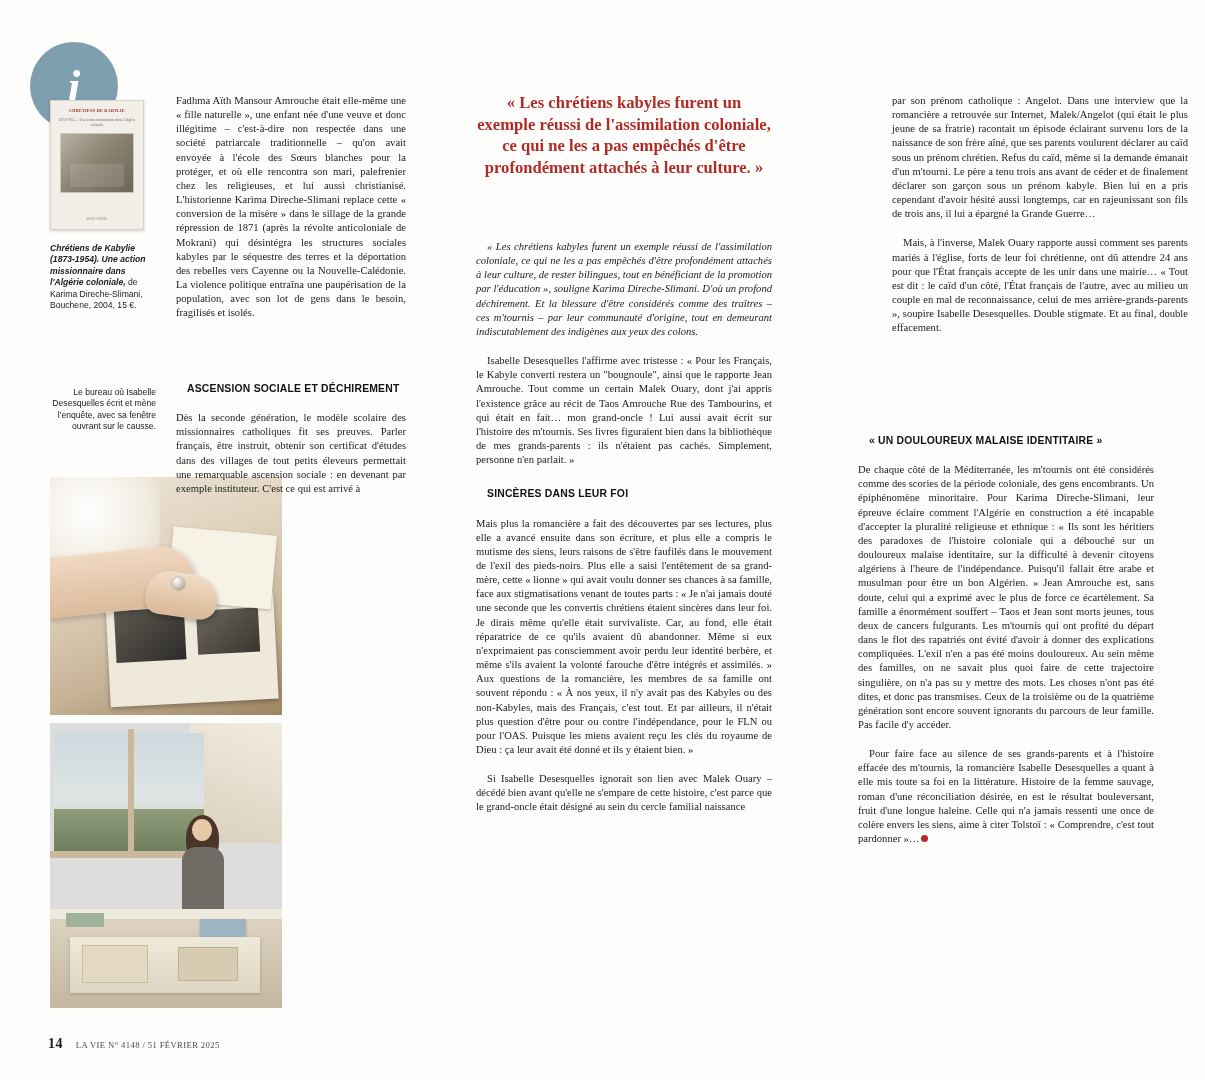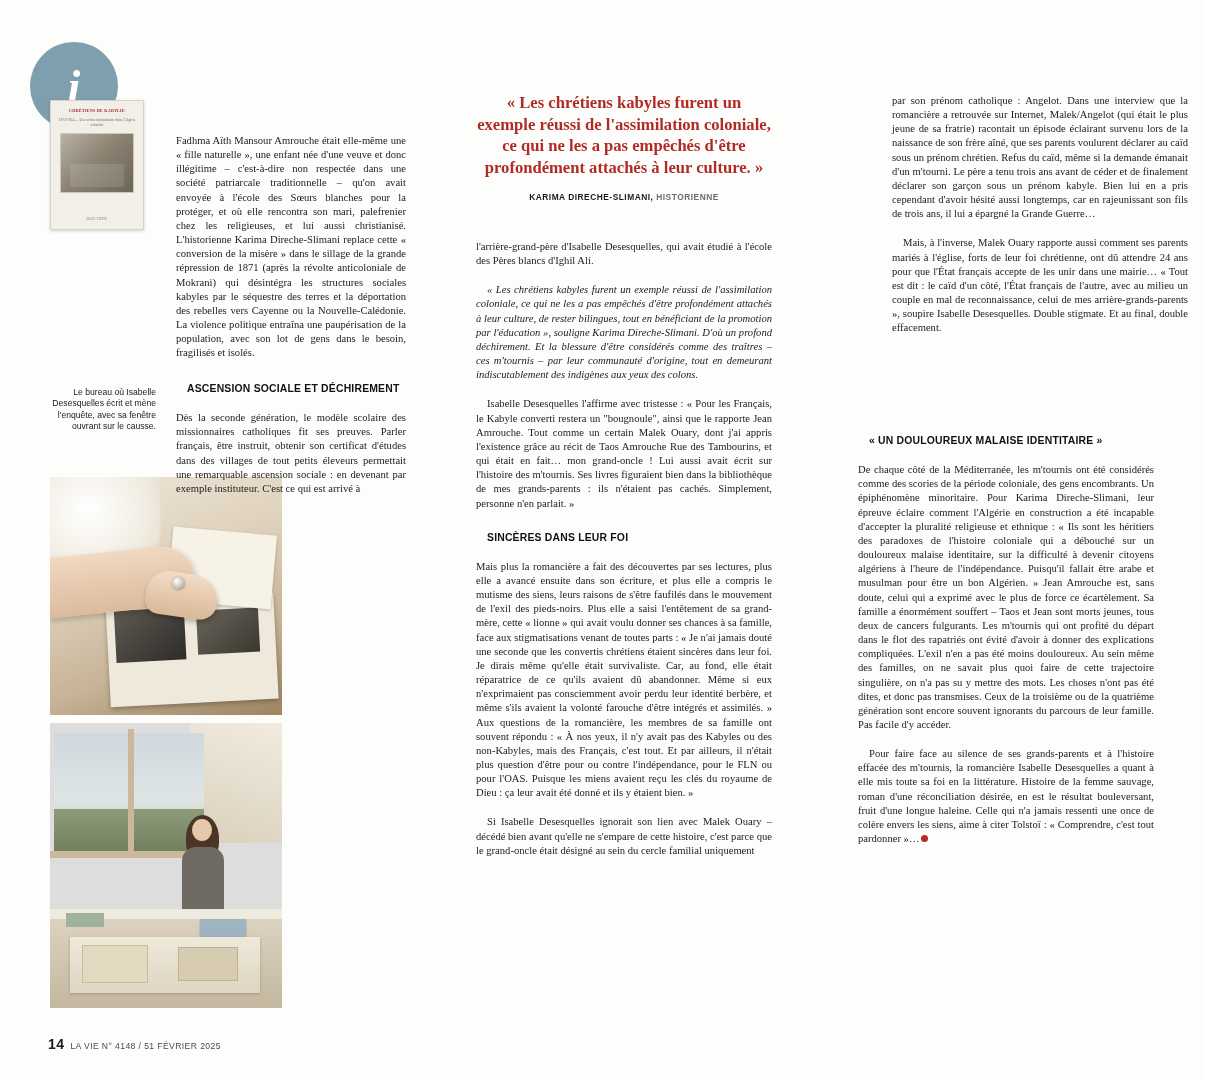--- a/index.html
+++ b/index.html
@@ -327,21 +327,21 @@
     font-size: 10.6px;
     line-height: 14.15px;
     text-align: justify;
     color: #1b1b1b;
     hyphens: auto;
   }
   .col p { margin: 0; text-indent: 11px; }
   .col p.noind { text-indent: 0; }
   .col p + p { margin-top: 15px; }
 
-  .col-1 { left: 176px; top: 94px;  width: 230px; margin-top: 40px; }
+  .col-1 { left: 176px; top: 94px;  width: 230px; }
   .col-1b{ left: 176px; top: 382px; width: 230px; }
   .col-2 { left: 476px; top: 240px; width: 296px; }
   .col-3 { left: 892px; top: 94px;  width: 296px; }
   .col-3b{ left: 858px; top: 434px; width: 296px; }
 
   .subhead {
     font-family: "Liberation Sans", sans-serif;
     font-weight: bold;
     font-size: 10.4px;
     letter-spacing: 0.2px;
@@ -396,27 +396,27 @@
     border-radius: 50%;
     background: #b02b26;
     vertical-align: 0px;
     margin-left: 2px;
   }
 
   .footer {
     position: absolute;
     left: 48px;
     top: 1036px;
-    font-family: Liberation Sans, sans-serif;
+    font-family: Liberation Serif, serif;
     font-size: 8.6px;
     letter-spacing: 0.4px;
     color: #4a4a4a;
     display: flex;
     align-items: baseline;
-    gap: 6px;
+    gap: 13px;
   }
   .footer .pagenum {
     font-size: 14px;
     font-weight: bold;
     color: #1b1b1b;
   }
 </style>
 </head>
 <body>
 
@@ -426,20 +426,23 @@
     <div class="glyph">i</div>
   </div>
 
   <div class="book-cover">
     <div class="bc-title">CHRÉTIENS DE KABYLIE</div>
     <div class="bc-sub">1873-1954 — Une action missionnaire dans l'Algérie coloniale</div>
     <div class="bc-photo"></div>
     <div class="bc-foot">BOUCHENE</div>
   </div>
 
+  <div class="caption-book">
+    <span class="ital">Chrétiens de Kabylie (1873-1954). Une action missionnaire dans l'Algérie coloniale,</span><span> de Karima Direche-Slimani, Bouchene, 2004, 15 €.</span>
+  </div>
 
   <div class="caption-photo">Le bureau où Isabelle Desesquelles écrit et mène l'enquête, avec sa fenêtre ouvrant sur le causse.</div>
 
   <div class="photo photo-1">
     <div class="ph1-bg"></div>
     <div class="ph1-window"></div>
     <div class="ph1-table"></div>
     <div class="ph1-album"></div>
     <div class="ph1-paper"></div>
     <div class="ph1-arm"></div>
@@ -470,32 +473,28 @@
     <p class="noind">Fadhma Aïth Mansour Amrouche était elle-même une « fille naturelle », une enfant née d'une veuve et donc illégitime – c'est-à-dire non respectée dans une société patriarcale traditionnelle – qu'on avait envoyée à l'école des Sœurs blanches pour la protéger, et où elle rencontra son mari, palefrenier chez les religieuses, et lui aussi christianisé. L'historienne Karima Direche-Slimani replace cette « conversion de la misère » dans le sillage de la grande répression de 1871 (après la révolte anticoloniale de Mokrani) qui désintégra les structures sociales kabyles par le séquestre des terres et la déportation des rebelles vers Cayenne ou la Nouvelle-Calédonie. La violence politique entraîna une paupérisation de la population, avec son lot de gens dans le besoin, fragilisés et isolés.</p>
   </div>
 
   <div class="col col-1b">
     <p class="subhead">ASCENSION SOCIALE ET DÉCHIREMENT</p>
     <p class="noind">Dès la seconde génération, le modèle scolaire des missionnaires catholiques fit ses preuves. Parler français, être instruit, obtenir son certificat d'études dans des villages de tout petits éleveurs permettait une remarquable ascension sociale : en devenant par exemple instituteur. C'est ce qui est arrivé à</p>
   </div>
 
   <div class="pull">
     <div>« Les chrétiens kabyles furent un exemple réussi de l'assimilation coloniale, ce qui ne les a pas empêchés d'être profondément attachés à leur culture. »</div>
-    <div class="attrib">
-      <span class="name">KARIMA DIRECHE-SLIMANI,</span><span> HISTORIENNE</span>
-    </div>
   </div>
 
   <div class="col col-2">
-    <p class="noind">l'arrière-grand-père d'Isabelle Desesquelles, qui avait étudié à l'école des Pères blancs d'Ighil Ali.</p>
     <p class="ital">« Les chrétiens kabyles furent un exemple réussi de l'assimilation coloniale, ce qui ne les a pas empêchés d'être profondément attachés à leur culture, de rester bilingues, tout en bénéficiant de la promotion par l'éducation », souligne Karima Direche-Slimani. D'où un profond déchirement. Et la blessure d'être considérés comme des traîtres – ces m'tournis – par leur communauté d'origine, tout en demeurant indiscutablement des indigènes aux yeux des colons.</p>
     <p>Isabelle Desesquelles l'affirme avec tristesse : « Pour les Français, le Kabyle converti restera un "bougnoule", ainsi que le rapporte Jean Amrouche. Tout comme un certain Malek Ouary, dont j'ai appris l'existence grâce au récit de Taos Amrouche Rue des Tambourins, et qui était en fait… mon grand-oncle ! Lui aussi avait écrit sur l'histoire des m'tournis. Ses livres figuraient bien dans la bibliothèque de mes grands-parents : ils n'étaient pas cachés. Simplement, personne n'en parlait. »</p>
     <p class="subhead" style="margin-top:20px">SINCÈRES DANS LEUR FOI</p>
     <p class="noind">Mais plus la romancière a fait des découvertes par ses lectures, plus elle a avancé ensuite dans son écriture, et plus elle a compris le mutisme des siens, leurs raisons de s'être faufilés dans le mouvement de l'exil des pieds-noirs. Plus elle a saisi l'entêtement de sa grand-mère, cette « lionne » qui avait voulu donner ses chances à sa famille, face aux stigmatisations venant de toutes parts : « Je n'ai jamais douté une seconde que les convertis chrétiens étaient sincères dans leur foi. Je dirais même qu'elle était survivaliste. Car, au fond, elle était réparatrice de ce qu'ils avaient dû abandonner. Même si eux n'exprimaient pas consciemment avoir perdu leur identité berbère, et même s'ils avaient la volonté farouche d'être intégrés et assimilés. » Aux questions de la romancière, les membres de sa famille ont souvent répondu : « À nos yeux, il n'y avait pas des Kabyles ou des non-Kabyles, mais des Français, c'est tout. Et par ailleurs, il n'était plus question d'être pour ou contre l'indépendance, pour le FLN ou pour l'OAS. Puisque les miens avaient reçu les clés du royaume de Dieu : ça leur avait été donné et ils y étaient bien. »</p>
-    <p>Si Isabelle Desesquelles ignorait son lien avec Malek Ouary – décédé bien avant qu'elle ne s'empare de cette histoire, c'est parce que le grand-oncle était désigné au sein du cercle familial uniquement</p>
+    <p>Si Isabelle Desesquelles ignorait son lien avec Malek Ouary – décédé bien avant qu'elle ne s'empare de cette histoire, c'est parce que le grand-oncle était désigné au sein du cercle familial naissance</p>
   </div>
 
   <div class="col col-3">
     <p class="noind">par son prénom catholique : Angelot. Dans une interview que la romancière a retrouvée sur Internet, Malek/Angelot (qui était le plus jeune de sa fratrie) racontait un épisode éclairant survenu lors de la naissance de son frère aîné, que ses parents voulurent déclarer au caïd sous un prénom chrétien. Refus du caïd, même si la demande émanait d'un m'tourni. Le père a tenu trois ans avant de céder et de finalement déclarer son garçon sous un prénom kabyle. Bien lui en a pris cependant d'avoir hésité aussi longtemps, car en rajeunissant son fils de trois ans, il lui a épargné la Grande Guerre…</p>
     <p>Mais, à l'inverse, Malek Ouary rapporte aussi comment ses parents mariés à l'église, forts de leur foi chrétienne, ont dû attendre 24 ans pour que l'État français accepte de les unir dans une mairie… « Tout est dit : le caïd d'un côté, l'État français de l'autre, avec au milieu un couple en mal de reconnaissance, celui de mes arrière-grands-parents », soupire Isabelle Desesquelles. Double stigmate. Et au final, double effacement.</p>
   </div>
 
   <div class="col col-3b">
     <p class="subhead">« UN DOULOUREUX MALAISE IDENTITAIRE »</p>
     <p class="noind">De chaque côté de la Méditerranée, les m'tournis ont été considérés comme des scories de la période coloniale, des gens encombrants. Un épiphénomène minoritaire. Pour Karima Direche-Slimani, leur épreuve éclaire comment l'Algérie en construction a été incapable d'accepter la pluralité religieuse et ethnique : « Ils sont les héritiers des paradoxes de l'histoire coloniale qui a débouché sur un douloureux malaise identitaire, sur la difficulté à devenir citoyens algériens à l'heure de l'indépendance. Puisqu'il fallait être arabe et musulman pour être un bon Algérien. » Jean Amrouche est, sans doute, celui qui a exprimé avec le plus de force ce écartèlement. Sa famille a énormément souffert – Taos et Jean sont morts jeunes, tous deux de cancers fulgurants. Les m'tournis qui ont profité du départ dans le flot des rapatriés ont évité d'avoir à donner des explications compliquées. L'exil n'en a pas été moins douloureux. Au sein même des familles, on ne savait plus quoi faire de cette trajectoire singulière, on n'a pas su y mettre des mots. Les choses n'ont pas été dites, et donc pas transmises. Ceux de la troisième ou de la quatrième génération sont encore souvent ignorants du parcours de leur famille. Pas facile d'y accéder.</p>

